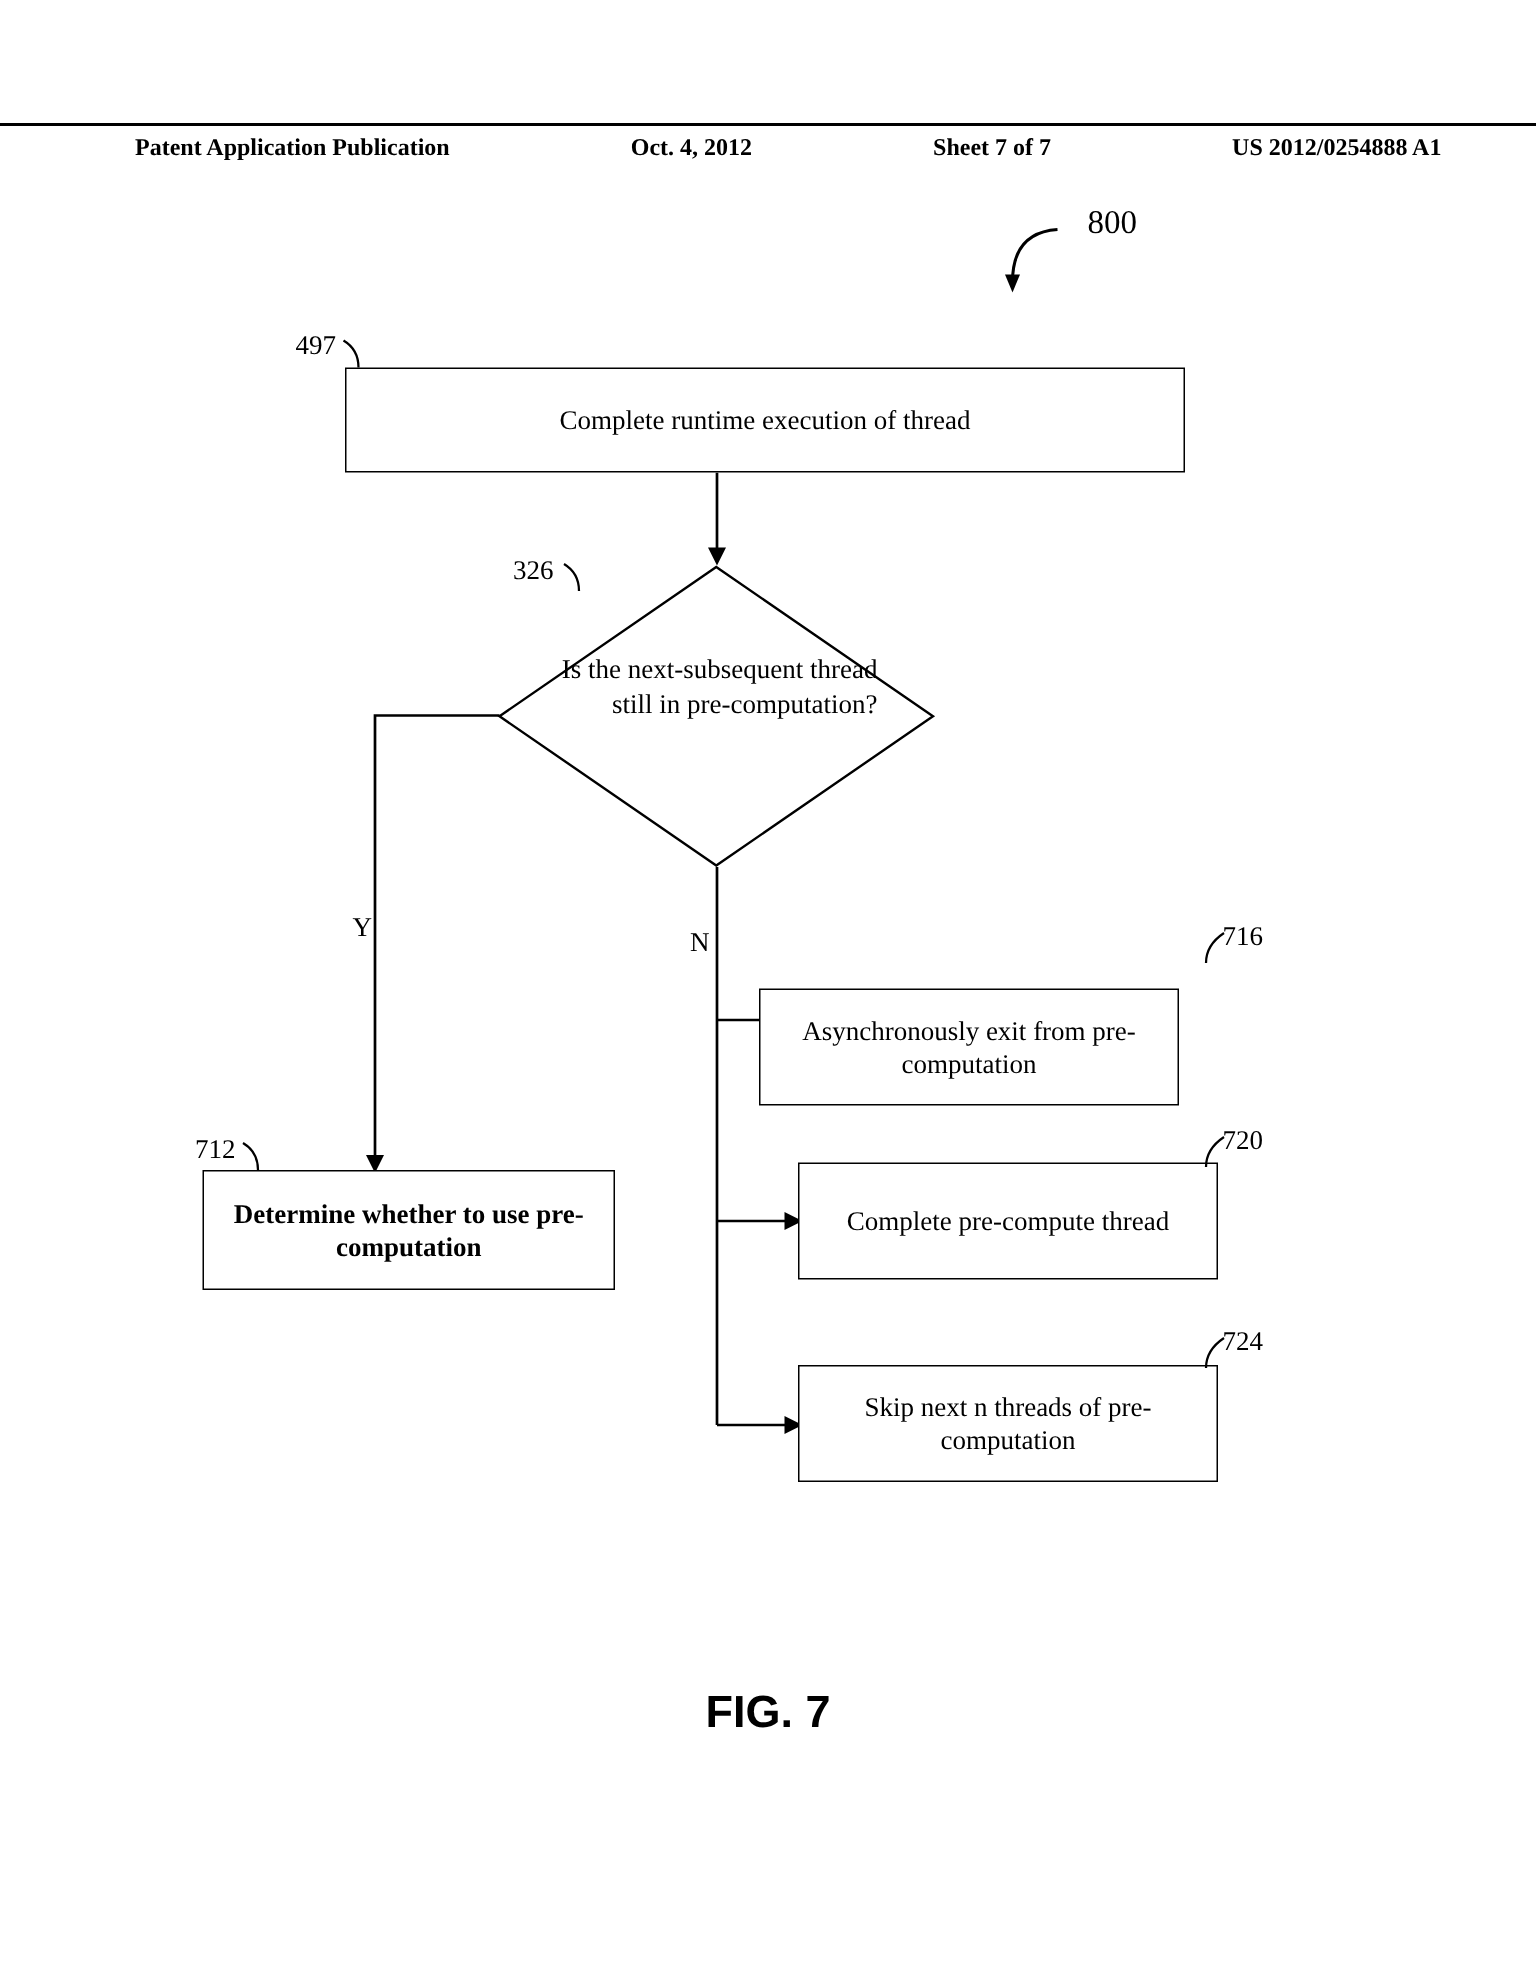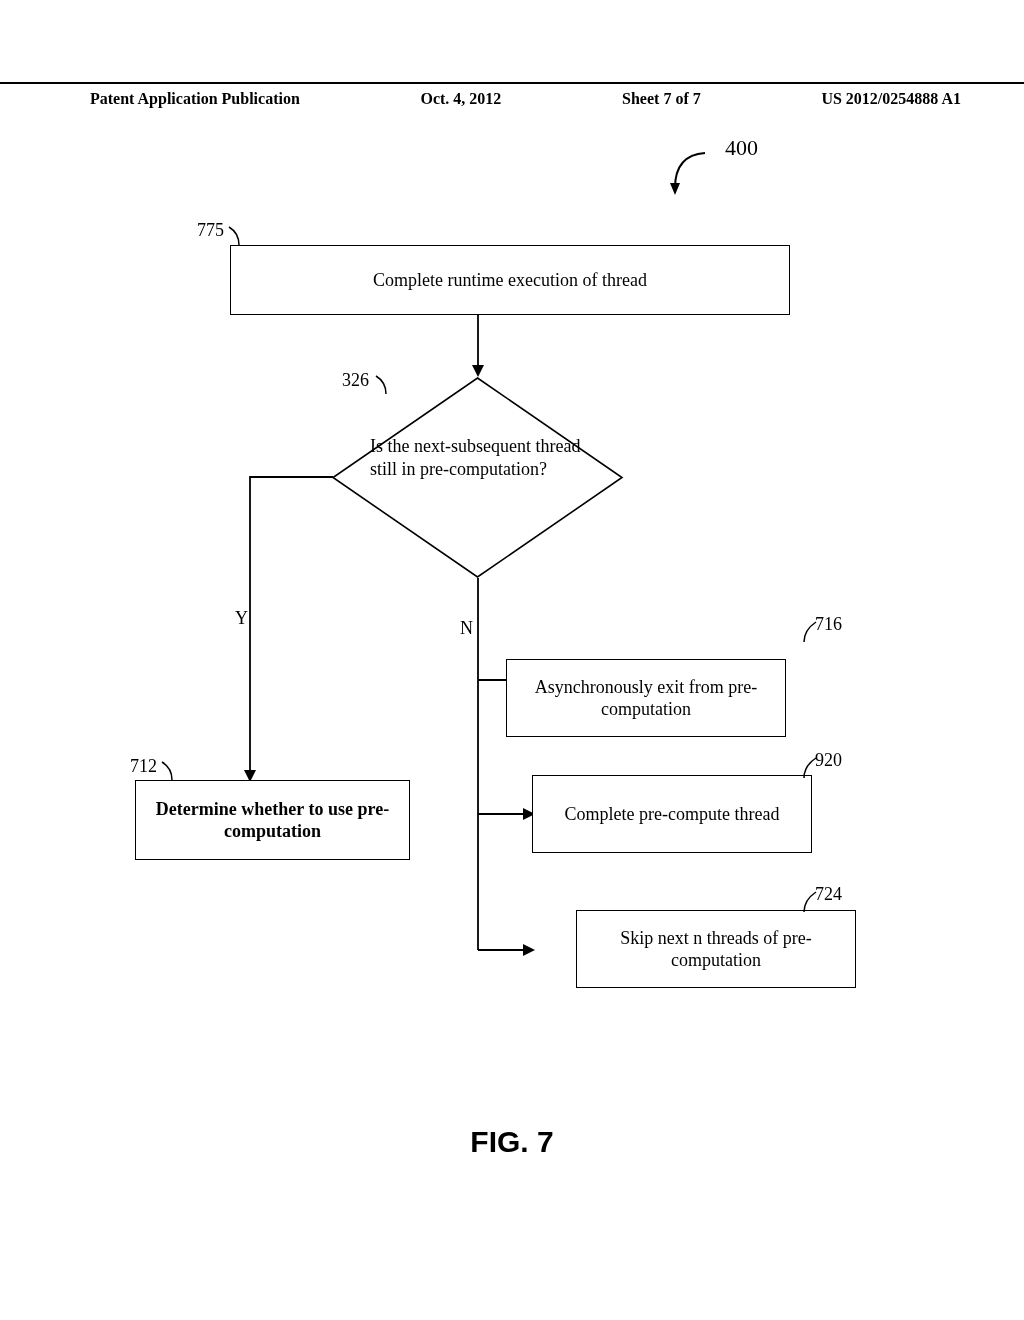--- a/index.html
+++ b/index.html
@@ -44,34 +44,34 @@
     align-items: center;
     justify-content: center;
     padding: 6px 6px;
     font-size: 18px;
     line-height: 1.25;
   }
   .box-704 { top: 245px; left: 230px; width: 560px; height: 70px; }
   .box-712 { top: 780px; left: 135px; width: 275px; height: 80px; font-weight: bold; }
   .box-716 { top: 640px; left: 506px; width: 280px; height: 78px; margin-top: 19px; }
   .box-720 { top: 775px; left: 532px; width: 280px; height: 78px; }
-  .box-724 { top: 910px; left: 532px; width: 280px; height: 78px; margin-left: 44px; }
+  .box-724 { top: 910px; left: 532px; width: 280px; height: 78px; }
 
   .diamond-wrap {
     position: absolute;
     top: 375px; left: 330px; width: 295px; height: 205px;
   }
   .diamond-shape {
     position: absolute;
     top: 0; left: 0; width: 100%; height: 100%;
   }
   .diamond-text {
     position: absolute;
     top: 60px; left: 40px; right: 40px;
-    text-align: left;
+    text-align: right;
     font-size: 18px;
     line-height: 1.25;
   }
 
   .ref-label {
     position: absolute;
     font-size: 18px;
   }
   .rl-704 { top: 220px; left: 197px; }
   .rl-708 { top: 370px; left: 342px; }
@@ -109,26 +109,26 @@
     <span>US 2012/0254888 A1</span>
   </div>
 </div>
 
 <div class="ref-arrow">
   <svg width="50" height="48">
     <path d="M 45 3 Q 15 5 15 38" stroke="#000" stroke-width="2" fill="none"></path>
     <polygon points="15,45 10,33 20,33" fill="#000"></polygon>
   </svg>
 </div>
-<div class="ref-num-main">400</div>
+<div class="ref-num-main">800</div>
 
 <div class="box box-704">
   <span>Complete runtime execution of thread</span>
 </div>
-<div class="ref-label rl-704">775</div>
+<div class="ref-label rl-704">497</div>
 <svg class="ref-tick" style="top:225px;left:225px" width="18" height="22">
   <path d="M4 2 Q14 8 14 20" stroke="#000" stroke-width="1.5" fill="none"></path>
 </svg>
 
 <svg class="conn" style="top:315px;left:468px" width="20" height="66">
   <line x1="10" y1="0" x2="10" y2="52" stroke="#000" stroke-width="1.8"></line>
   <polygon points="10,62 4,50 16,50" fill="#000"></polygon>
 </svg>
 
 <div class="diamond-wrap">
@@ -175,21 +175,21 @@
   <span>Asynchronously exit from pre-computation</span>
 </div>
 <div class="ref-label rl-716">716</div>
 <svg class="ref-tick" style="top:620px;left:800px" width="22" height="24">
   <path d="M16 2 Q4 10 4 22" stroke="#000" stroke-width="1.5" fill="none"></path>
 </svg>
 
 <div class="box box-720">
   <span>Complete pre-compute thread</span>
 </div>
-<div class="ref-label rl-720">920</div>
+<div class="ref-label rl-720">720</div>
 <svg class="ref-tick" style="top:756px;left:800px" width="22" height="24">
   <path d="M16 2 Q4 10 4 22" stroke="#000" stroke-width="1.5" fill="none"></path>
 </svg>
 
 <div class="box box-724">
   <span>Skip next n threads of pre-computation</span>
 </div>
 <div class="ref-label rl-724">724</div>
 <svg class="ref-tick" style="top:890px;left:800px" width="22" height="24">
   <path d="M16 2 Q4 10 4 22" stroke="#000" stroke-width="1.5" fill="none"></path>

